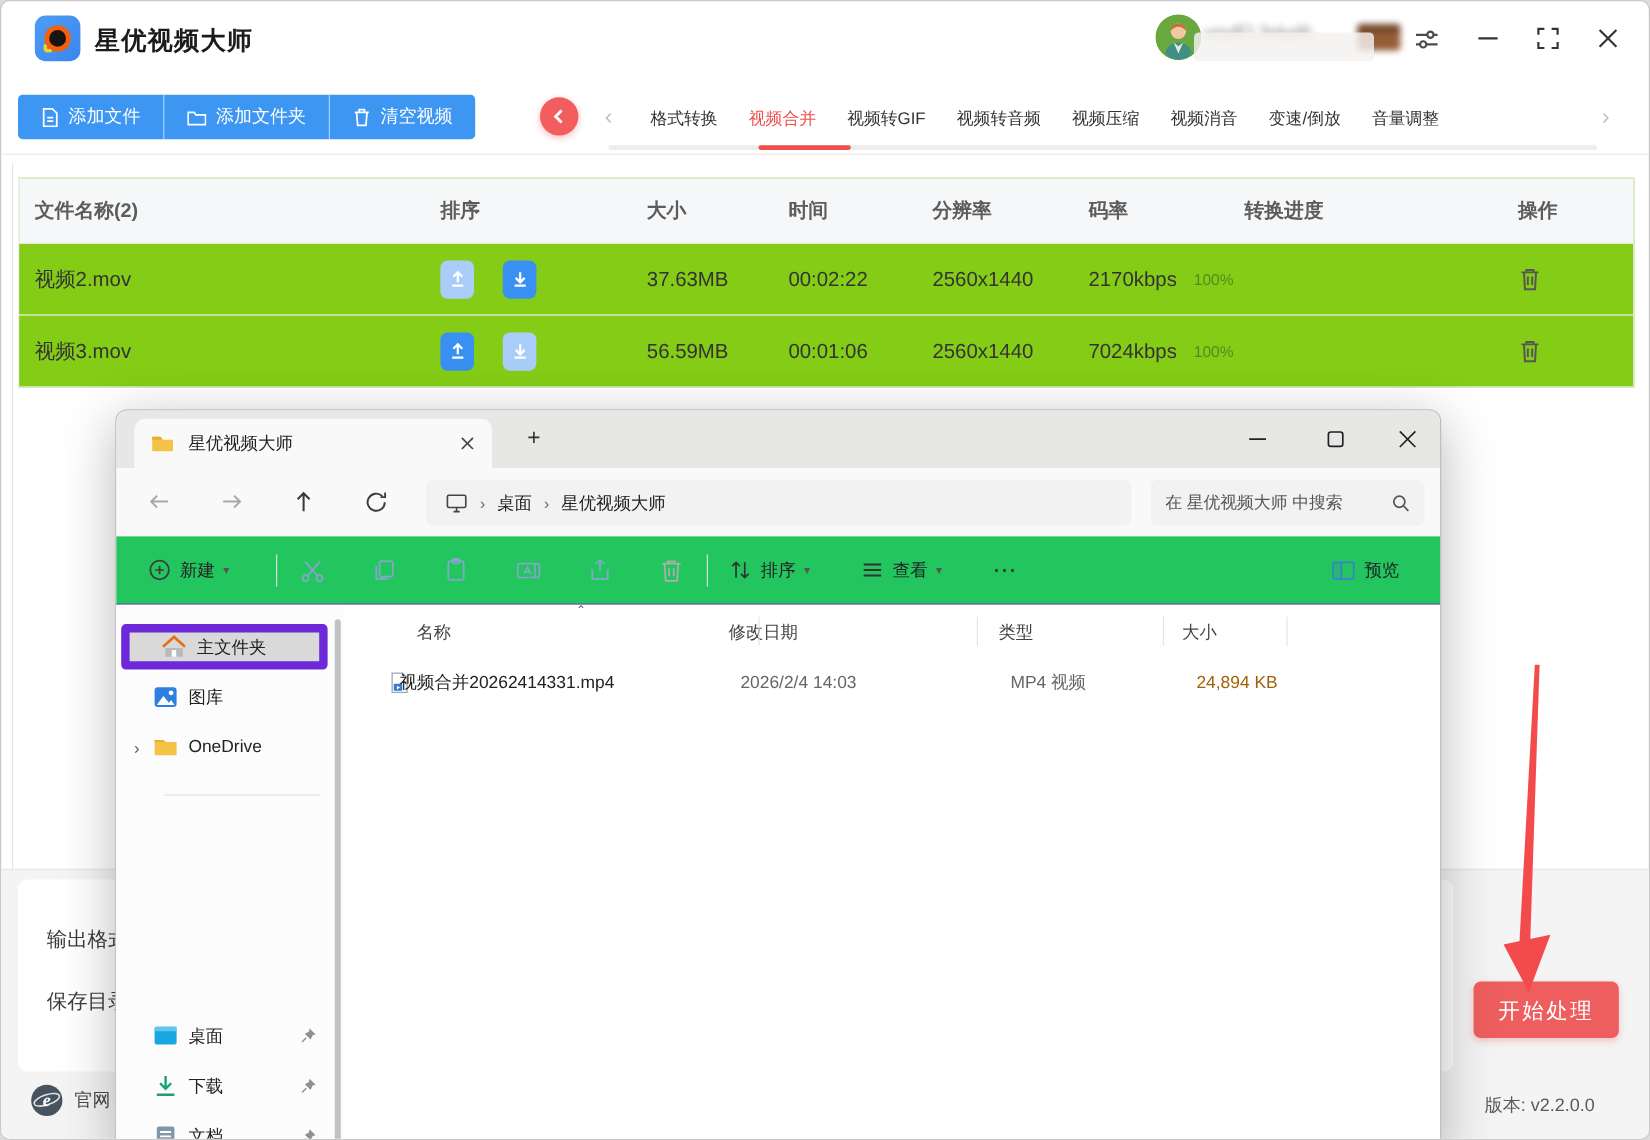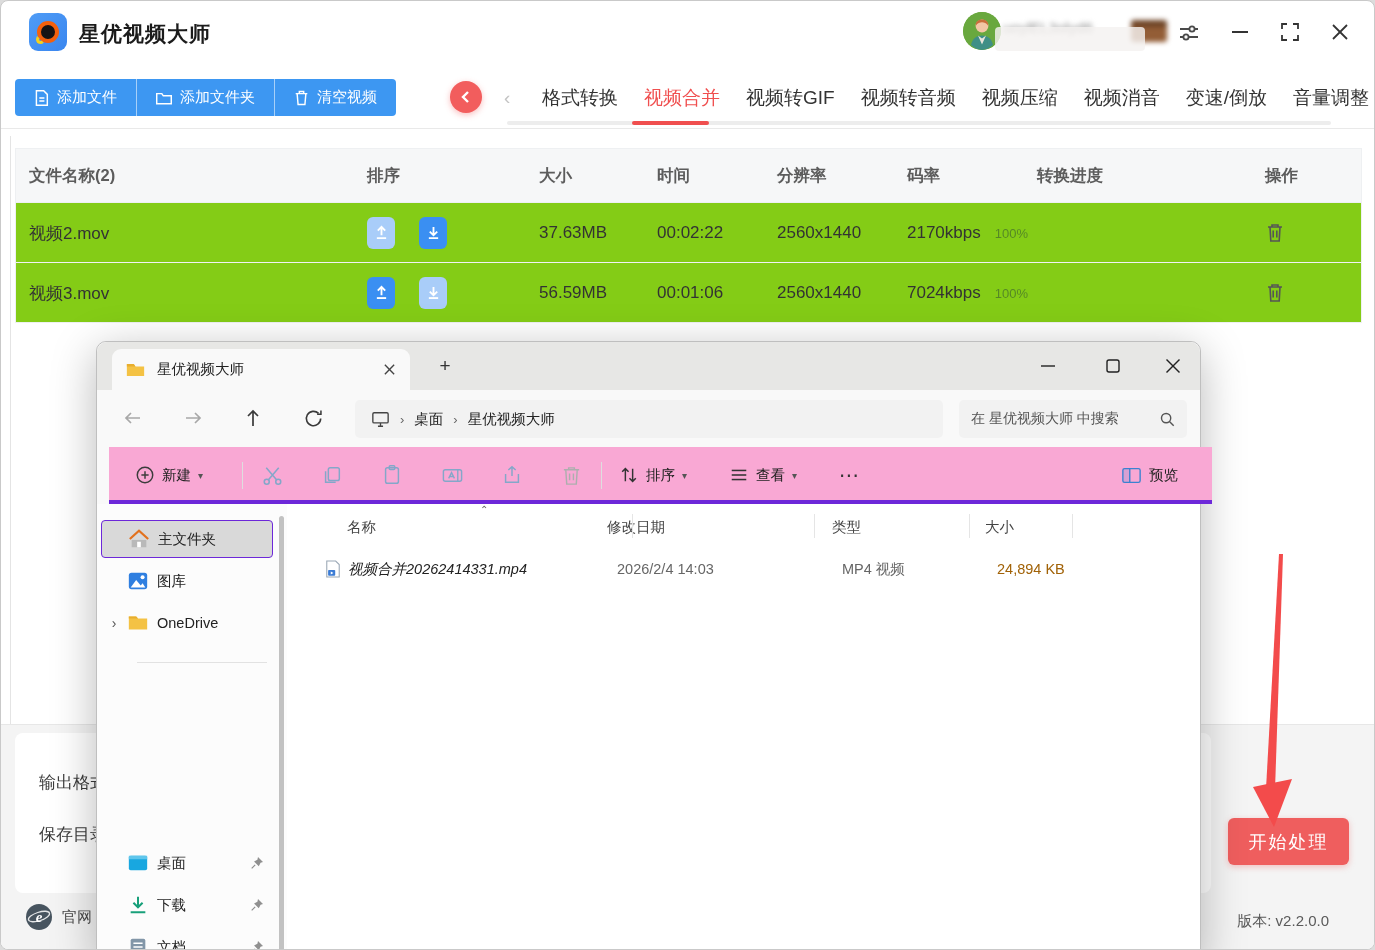--- a/index.html
+++ b/index.html
@@ -29,21 +29,21 @@
   
   .btn-group{left:14px;top:78px;height:37px;display:flex;border-radius:4px;overflow:hidden;background:#3d97f2;}
   .blue-btn{display:flex;align-items:center;gap:8px;padding:0 19px;color:#fff;font-size:15px;cursor:pointer;}
   .blue-btn + .blue-btn{border-left:1px solid rgba(255,255,255,.55);}
 
   
   .tab-back{left:449px;top:80px;width:32px;height:32px;border-radius:50%;background:#f25d5d;
             display:flex;align-items:center;justify-content:center;box-shadow:0 2px 6px rgba(242,93,93,.4);}
   .tab-chevron{top:86px;font-size:19px;color:#c3c3c3;}
   .tabs{left:528px;top:82px;display:flex;}
-  .tab{padding:0 13px;font-size:19px;color:#333;line-height:30px;white-space:nowrap;cursor:pointer;}
+  .tab{padding:0 13px;font-size:14px;color:#333;line-height:30px;white-space:nowrap;cursor:pointer;}
   .tab.active{color:#f04f4f;}
   .tab-track{left:506px;top:120px;width:824px;height:4px;background:#ededed;border-radius:2px;}
   .tab-active-bar{left:631px;top:120px;width:77px;height:4px;background:#f04f4f;border-radius:2px;}
   .head-divider{left:0;top:127px;width:1375px;height:1px;background:#e9e9e9;}
   .left-hairline{left:9px;top:135px;width:1px;height:815px;background:#e4e4e4;}
 
   
   .table{left:14px;top:147px;width:1347px;border:1px solid #eef0f2;box-sizing:border-box;background:#84cc16;}
   .t-head{position:relative;height:53px;background:#f6f7f8;border-bottom:1px solid #eef0f2;
           font-size:16.5px;font-weight:bold;color:#5c5c5c;}
@@ -81,31 +81,31 @@
              display:flex;align-items:center;justify-content:center;}
   .ex-winctl{position:absolute;top:8px;width:46px;height:32px;display:flex;align-items:center;justify-content:center;color:#222;}
   .ex-addrrow{position:absolute;left:0;top:48px;width:100%;height:57px;background:#f9f9f9;}
   .nav-ic{position:absolute;top:14px;width:28px;height:28px;}
   .addr-pill{position:absolute;left:258px;top:10px;width:588px;height:38px;background:#f2f2f2;border-radius:5px;
              display:flex;align-items:center;gap:10px;padding:0 16px;box-sizing:border-box;font-size:14.5px;color:#222;}
   .crumb-sep{color:#666;font-size:13px;}
   .search-pill{position:absolute;left:862px;top:10px;width:228px;height:38px;background:#f2f2f2;border-radius:5px;
                display:flex;align-items:center;padding:0 12px;box-sizing:border-box;font-size:14px;color:#555;}
   .search-pill .stxt{flex:1;white-space:nowrap;overflow:hidden;width:176px;}
-  .ex-cmdbar{position:absolute;left:12px;top:105px;width:100%;height:57px;background:#f9a8d4;border-bottom:4px solid #6d28d9;box-sizing:border-box;}
+  .ex-cmdbar{position:absolute;left:0;top:105px;width:100%;height:57px;background:#22c55e;border-bottom:1px solid #6d28d9;box-sizing:border-box;}
   .cmd-item{position:absolute;top:14px;display:flex;align-items:center;gap:7px;font-size:14.5px;color:#222;height:28px;}
   .cmd-div{position:absolute;top:15px;width:1px;height:27px;background:#dedede;}
   .caret{font-size:10px;color:#555;}
   .ex-body{position:absolute;left:0;top:162px;width:100%;height:458px;background:#fff;}
   .ex-side{position:absolute;left:0;top:0;width:190px;height:100%;background:#fcfcfc;}
   .side-item{position:absolute;left:4px;width:172px;height:38px;display:flex;align-items:center;cursor:pointer;border-radius:4px;}
   .side-item .chev{width:26px;text-align:center;color:#555;font-size:14px;}
   .side-item .s-ic{width:22px;height:22px;margin-right:8px;}
   .side-item .s-lb{font-size:14.5px;color:#222;white-space:nowrap;flex:1;}
-  .side-item.sel{background:#d9d9d9;border:1px solid #6d28d9;box-sizing:border-box;}
+  .side-item.sel{background:#d9d9d9;border:7px solid #6d28d9;box-sizing:border-box;}
   .side-div{position:absolute;left:40px;width:130px;height:1px;background:#e2e2e2;}
   .side-scroll{position:absolute;left:182px;top:12px;width:5px;height:440px;background:#c2c2c2;border-radius:3px;}
   .ex-list{position:absolute;left:190px;top:0;right:0;height:100%;background:#fff;}
   .col-head{position:absolute;top:8px;height:30px;font-size:14.5px;color:#444;display:flex;align-items:center;}
   .col-sep{position:absolute;top:10px;width:1px;height:24px;background:#e5e5e5;}
   .sort-caret{position:absolute;left:193px;top:0px;font-size:10px;color:#666;}
   .file-row{position:absolute;left:10px;top:48px;right:20px;height:34px;font-size:14.5px;color:#222;}
   .fr{position:absolute;top:50%;transform:translateY(-50%);white-space:nowrap;}
 
   .arrow-note{left:1240px;top:545px;width:70px;height:290px;pointer-events:none;}
@@ -529,21 +529,21 @@
         <div class="col-sep" style="left:785px;"></div>
 
         <div class="file-row">
           <span class="fr" style="left:28px;">
             <svg width="16" height="18" viewBox="0 0 18 20">
               <path d="M2 1h10l4 4v14H2z" fill="#fff" stroke="#9aa7b5" stroke-width="1.2"></path>
               <rect x="3.5" y="11" width="8" height="6.5" rx="1" fill="#3a7bd5"></rect>
                 <path d="M6.5 12.8l3 1.7-3 1.7z" fill="#fff"></path>
             </svg>
           </span>
-          <span class="fr" style="left:51px;font-style:italic;">视频合并20262414331.mp4</span>
+          <span class="fr" style="left:36px;">视频合并20262414331.mp4</span>
           <span class="fr" style="left:320px;color:#666;">2026/2/4 14:03</span>
           <span class="fr" style="left:545px;color:#666;">MP4 视频</span>
           <span class="fr" style="left:700px;color:#a16207;">24,894 KB</span>
         </div>
       </div>
     </div>
   </div>
 
   <svg class="abs arrow-note" viewBox="0 0 70 290">
     <polygon points="38,8 42,8 34,244 25,243" fill="#f34b4b"></polygon>

